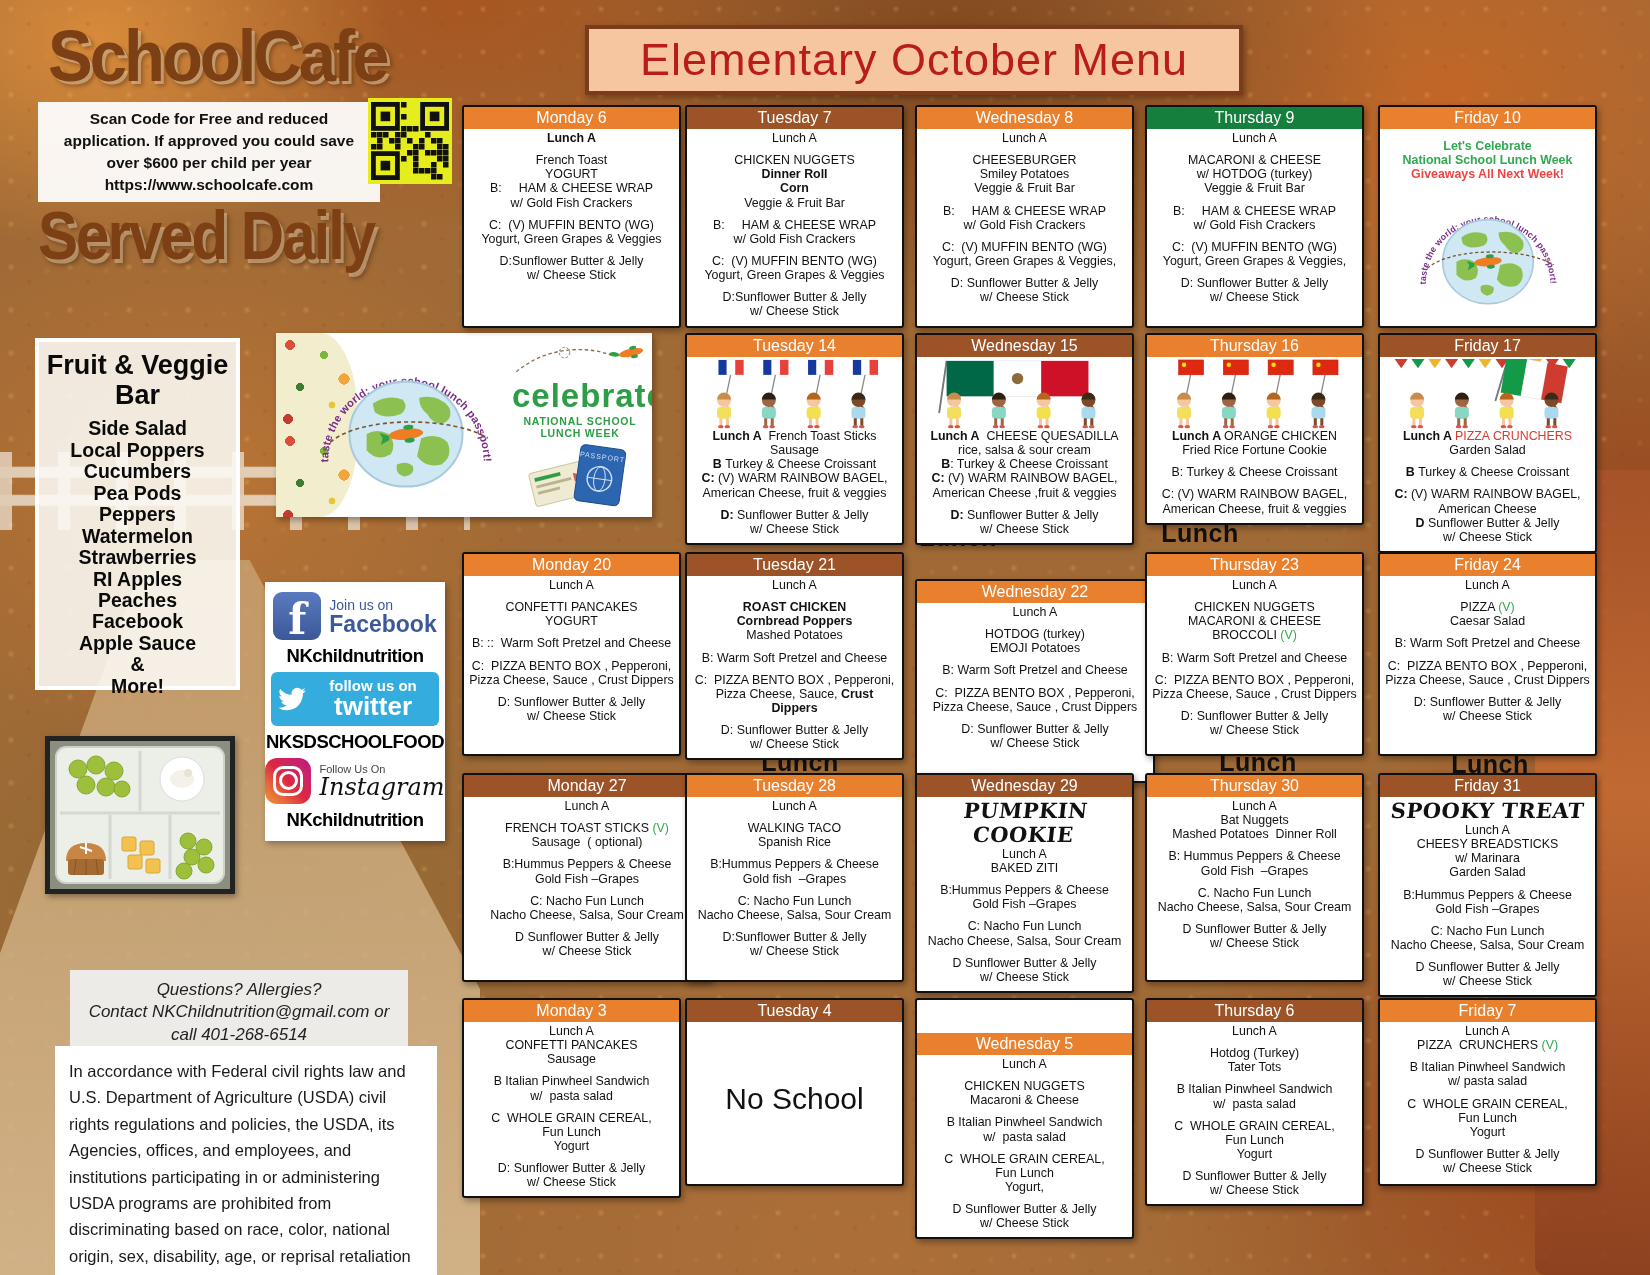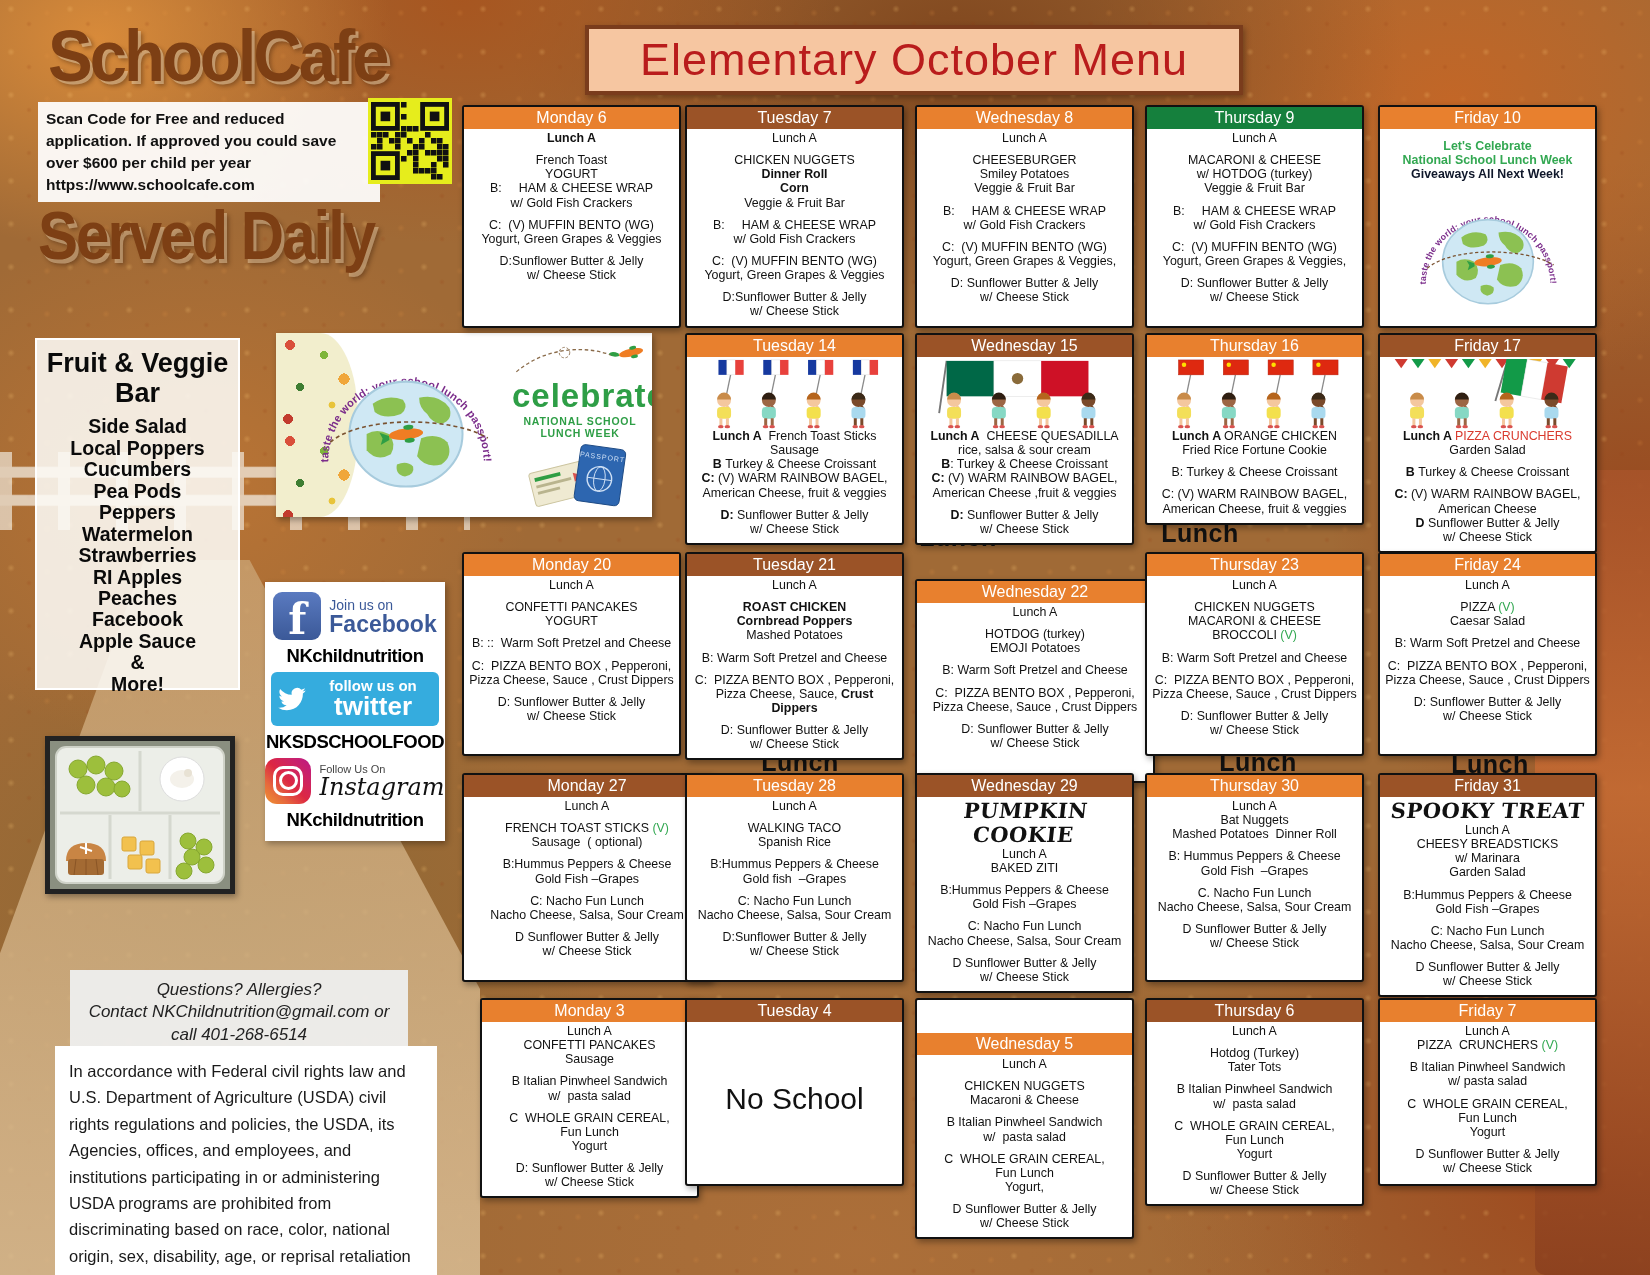--- a/index.html
+++ b/index.html
@@ -33,32 +33,32 @@
       repeating-linear-gradient(90deg, rgba(247,244,236,.9) 0 12px, transparent 12px 58px);}
   .rust{position:absolute;right:0;top:470px;width:115px;height:805px;z-index:0;opacity:.85;
     background:linear-gradient(180deg,#a8542a,#c76b33 40%,#8a3f1e);border-radius:26px 0 0 10px;}
   .lunch-art{position:absolute;z-index:1;font-weight:bold;font-size:25px;color:#111;
     transform:translateX(-50%);letter-spacing:.5px;}
   
   .logo{position:absolute;left:48px;top:14px;z-index:2;font-size:67px;font-weight:bold;
     letter-spacing:-3px;color:#7d3f14;transform:scaleY(1.08);transform-origin:top left;
     text-shadow:3px 3px 0 rgba(235,205,165,.55),5px 5px 4px rgba(60,30,10,.4);}
   .scanbox{position:absolute;left:38px;top:102px;width:326px;z-index:2;background:rgba(255,255,255,.93);
-    padding:6px 8px;font-weight:bold;font-size:15.5px;line-height:1.42;color:#111;}
+    padding:6px 8px;font-weight:bold;font-size:15.5px;line-height:1.42;color:#111;text-align:center;}
   .qr{position:absolute;left:368px;top:98px;width:84px;height:86px;z-index:2;background:#e6ed1c;padding:3px;box-sizing:border-box;}
   .served{position:absolute;left:38px;top:196px;z-index:2;font-size:60px;font-weight:bold;
     letter-spacing:-2px;color:#7d3f14;transform:scaleY(1.15);transform-origin:top left;
     text-shadow:3px 3px 0 rgba(235,205,165,.5),5px 5px 4px rgba(60,30,10,.4);}
   .titlebar{position:absolute;left:585px;top:25px;width:650px;height:62px;z-index:2;
     background:#f6c6a1;border:4px solid #7a3c1c;display:flex;align-items:center;justify-content:center;
     box-shadow:2px 3px 6px rgba(0,0,0,.3);}
   .titlebar span{font-size:45px;color:#b91c1c;letter-spacing:1px;}
   
   .fruitbox{position:absolute;left:35px;top:338px;width:205px;height:352px;z-index:2;box-sizing:border-box;
-    border:2px solid #ffffff;background:rgba(252,250,246,.88);text-align:center;padding-top:8px;color:#0a0a0a;}
+    border:4px solid #ffffff;background:rgba(252,250,246,.88);text-align:center;padding-top:8px;color:#0a0a0a;}
   .fruit-title{font-size:27px;font-weight:bold;line-height:1.12;margin-bottom:8px;}
   .fruit-items div{font-size:19.5px;font-weight:bold;line-height:1.1;}
   
   .banner{position:absolute;left:276px;top:333px;width:376px;height:184px;z-index:2;background:#fff;
     box-shadow:2px 3px 6px rgba(0,0,0,.35);overflow:hidden;}
   .veggiestrip{position:absolute;left:0;top:0;bottom:0;width:82px;border-radius:0 46% 46% 0;
     background-color:#f2eecd;
     background-image:
       radial-gradient(circle 7px at 14px 12px,#d94f3a 70%,transparent 71%),
       radial-gradient(circle 6px at 48px 22px,#7fb53a 70%,transparent 71%),
@@ -420,21 +420,21 @@
           <div class="ln"><span>D: Sunflower Butter &amp; Jelly</span></div>
           <div class="ln"><span>w/ Cheese Stick</span></div>
         </div>
       </div>
       <div class="card" style="left: 1378px; top: 105px; width: 219px; min-height: 223px;">
         <div class="hdr" style="background: rgb(232, 128, 46);">Friday  10</div>
         <div class="body">
           <div class="ln sp">&nbsp;</div>
           <div class="ln"><span class="b" style="color: rgb(51, 168, 82);">Let's Celebrate</span></div>
           <div class="ln"><span class="b" style="color: rgb(51, 168, 82);">National School Lunch Week</span></div>
-          <div class="ln"><span class="b" style="color: #0f172a;">Giveaways All Next Week!</span></div>
+          <div class="ln"><span class="b" style="color: #ef4444;">Giveaways All Next Week!</span></div>
           <div class="cimg cglobe"><svg viewBox="0 0 210 160" width="170" height="130" xmlns="http://www.w3.org/2000/svg">
   <defs>
                 <path id="arcf4" d="M 28 120 A 77 77 0 1 1 182 120" fill="none"></path>
               </defs>
   <text font-size="11" font-weight="bold" fill="#7b2d8b" letter-spacing="0.2"><textPath href="#arcf4">taste the world: your school lunch passport!</textPath></text>
   <ellipse cx="105" cy="92" rx="56" ry="52" fill="#cfe8f4" stroke="#a7cbdd" stroke-width="2"></ellipse>
   <path d="M72 62 q14 -10 30 -4 q6 8 -2 14 q-16 6 -26 -2 z" fill="#8cc152"></path>
   <path d="M118 56 q20 -4 30 10 q4 12 -8 16 q-10 -2 -14 -10 q-8 -6 -8 -16 z" fill="#8cc152"></path>
   <path d="M66 92 q10 -6 22 0 q8 10 2 20 q-14 8 -24 -4 z" fill="#8cc152"></path>
   <path d="M120 96 q16 -6 26 4 q6 14 -6 22 q-16 4 -24 -8 z" fill="#8cc152"></path>
@@ -856,21 +856,21 @@
           <div class="ln"><span>B:Hummus Peppers &amp; Cheese</span></div>
           <div class="ln"><span>Gold Fish –Grapes</span></div>
           <div class="ln sp">&nbsp;</div>
           <div class="ln"><span>C: Nacho Fun Lunch</span></div>
           <div class="ln"><span>Nacho Cheese, Salsa, Sour Cream</span></div>
           <div class="ln sp">&nbsp;</div>
           <div class="ln"><span>D Sunflower Butter &amp; Jelly</span></div>
           <div class="ln"><span>w/ Cheese Stick</span></div>
         </div>
       </div>
-      <div class="card" style="left: 462px; top: 998px; width: 219px; min-height: 188px; margin-left: 18px;">
+      <div class="card" style="left: 462px; top: 998px; width: 219px; min-height: 188px;">
         <div class="hdr" style="background: rgb(232, 128, 46);">Monday  3</div>
         <div class="body">
           <div class="ln"><span>Lunch A</span></div>
           <div class="ln"><span>CONFETTI PANCAKES</span></div>
           <div class="ln"><span>Sausage</span></div>
           <div class="ln sp">&nbsp;</div>
           <div class="ln"><span>B Italian Pinwheel Sandwich</span></div>
           <div class="ln"><span>w/&nbsp; pasta salad</span></div>
           <div class="ln sp">&nbsp;</div>
           <div class="ln"><span>C&nbsp; WHOLE GRAIN CEREAL,</span></div>

